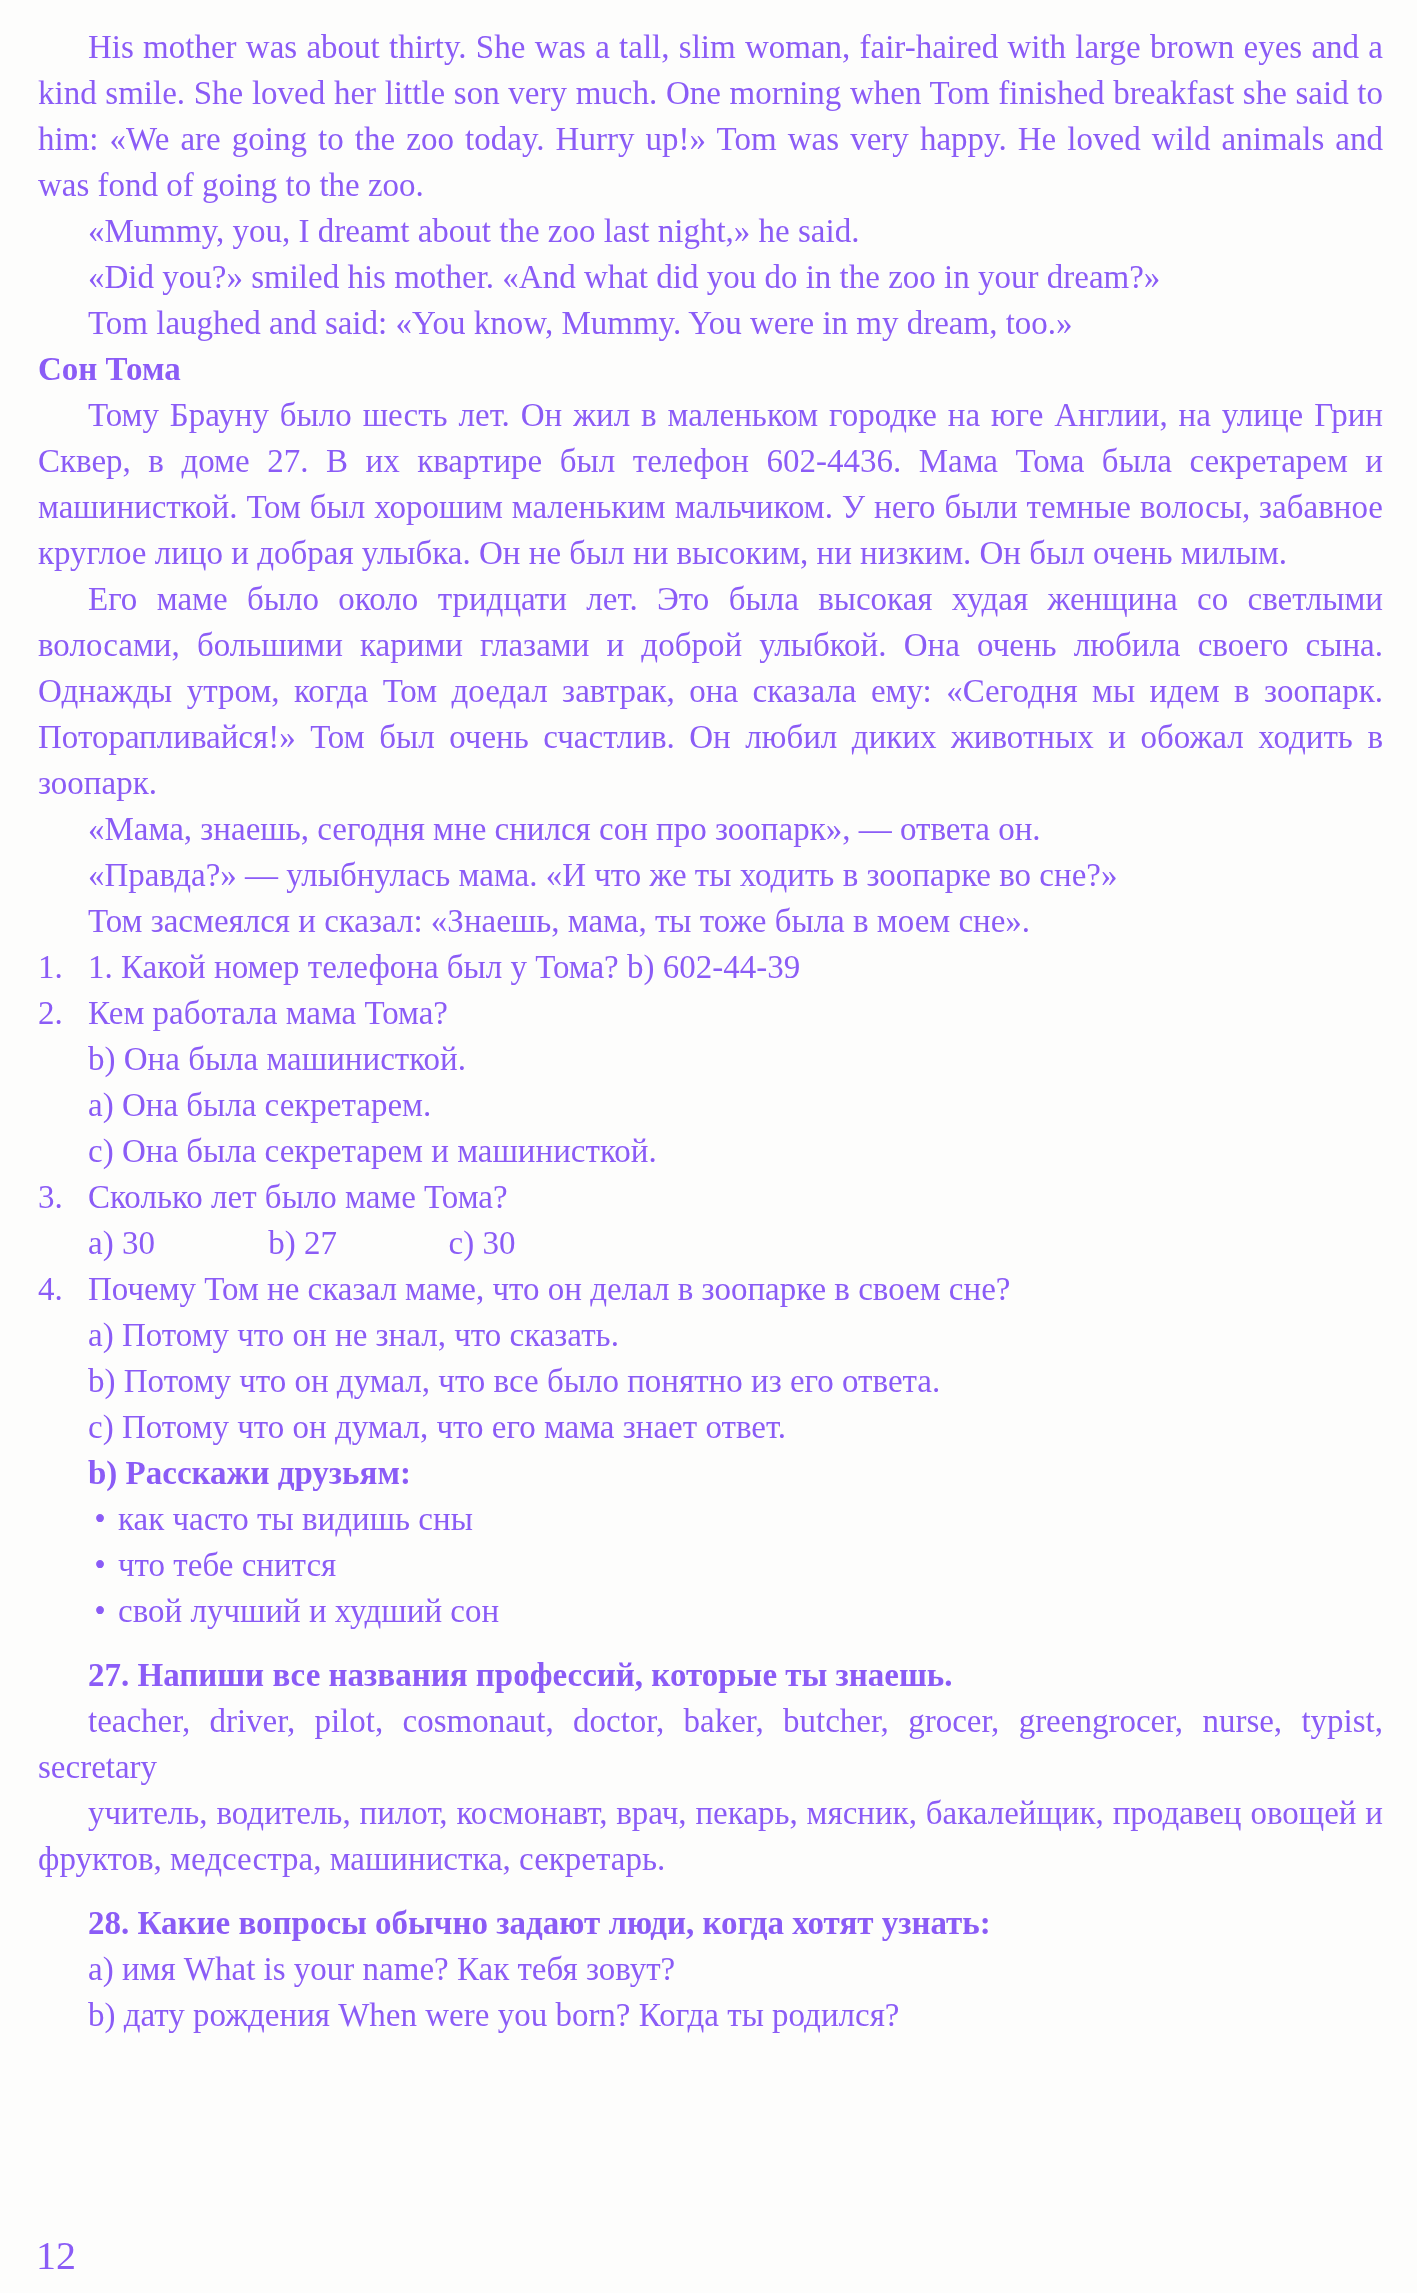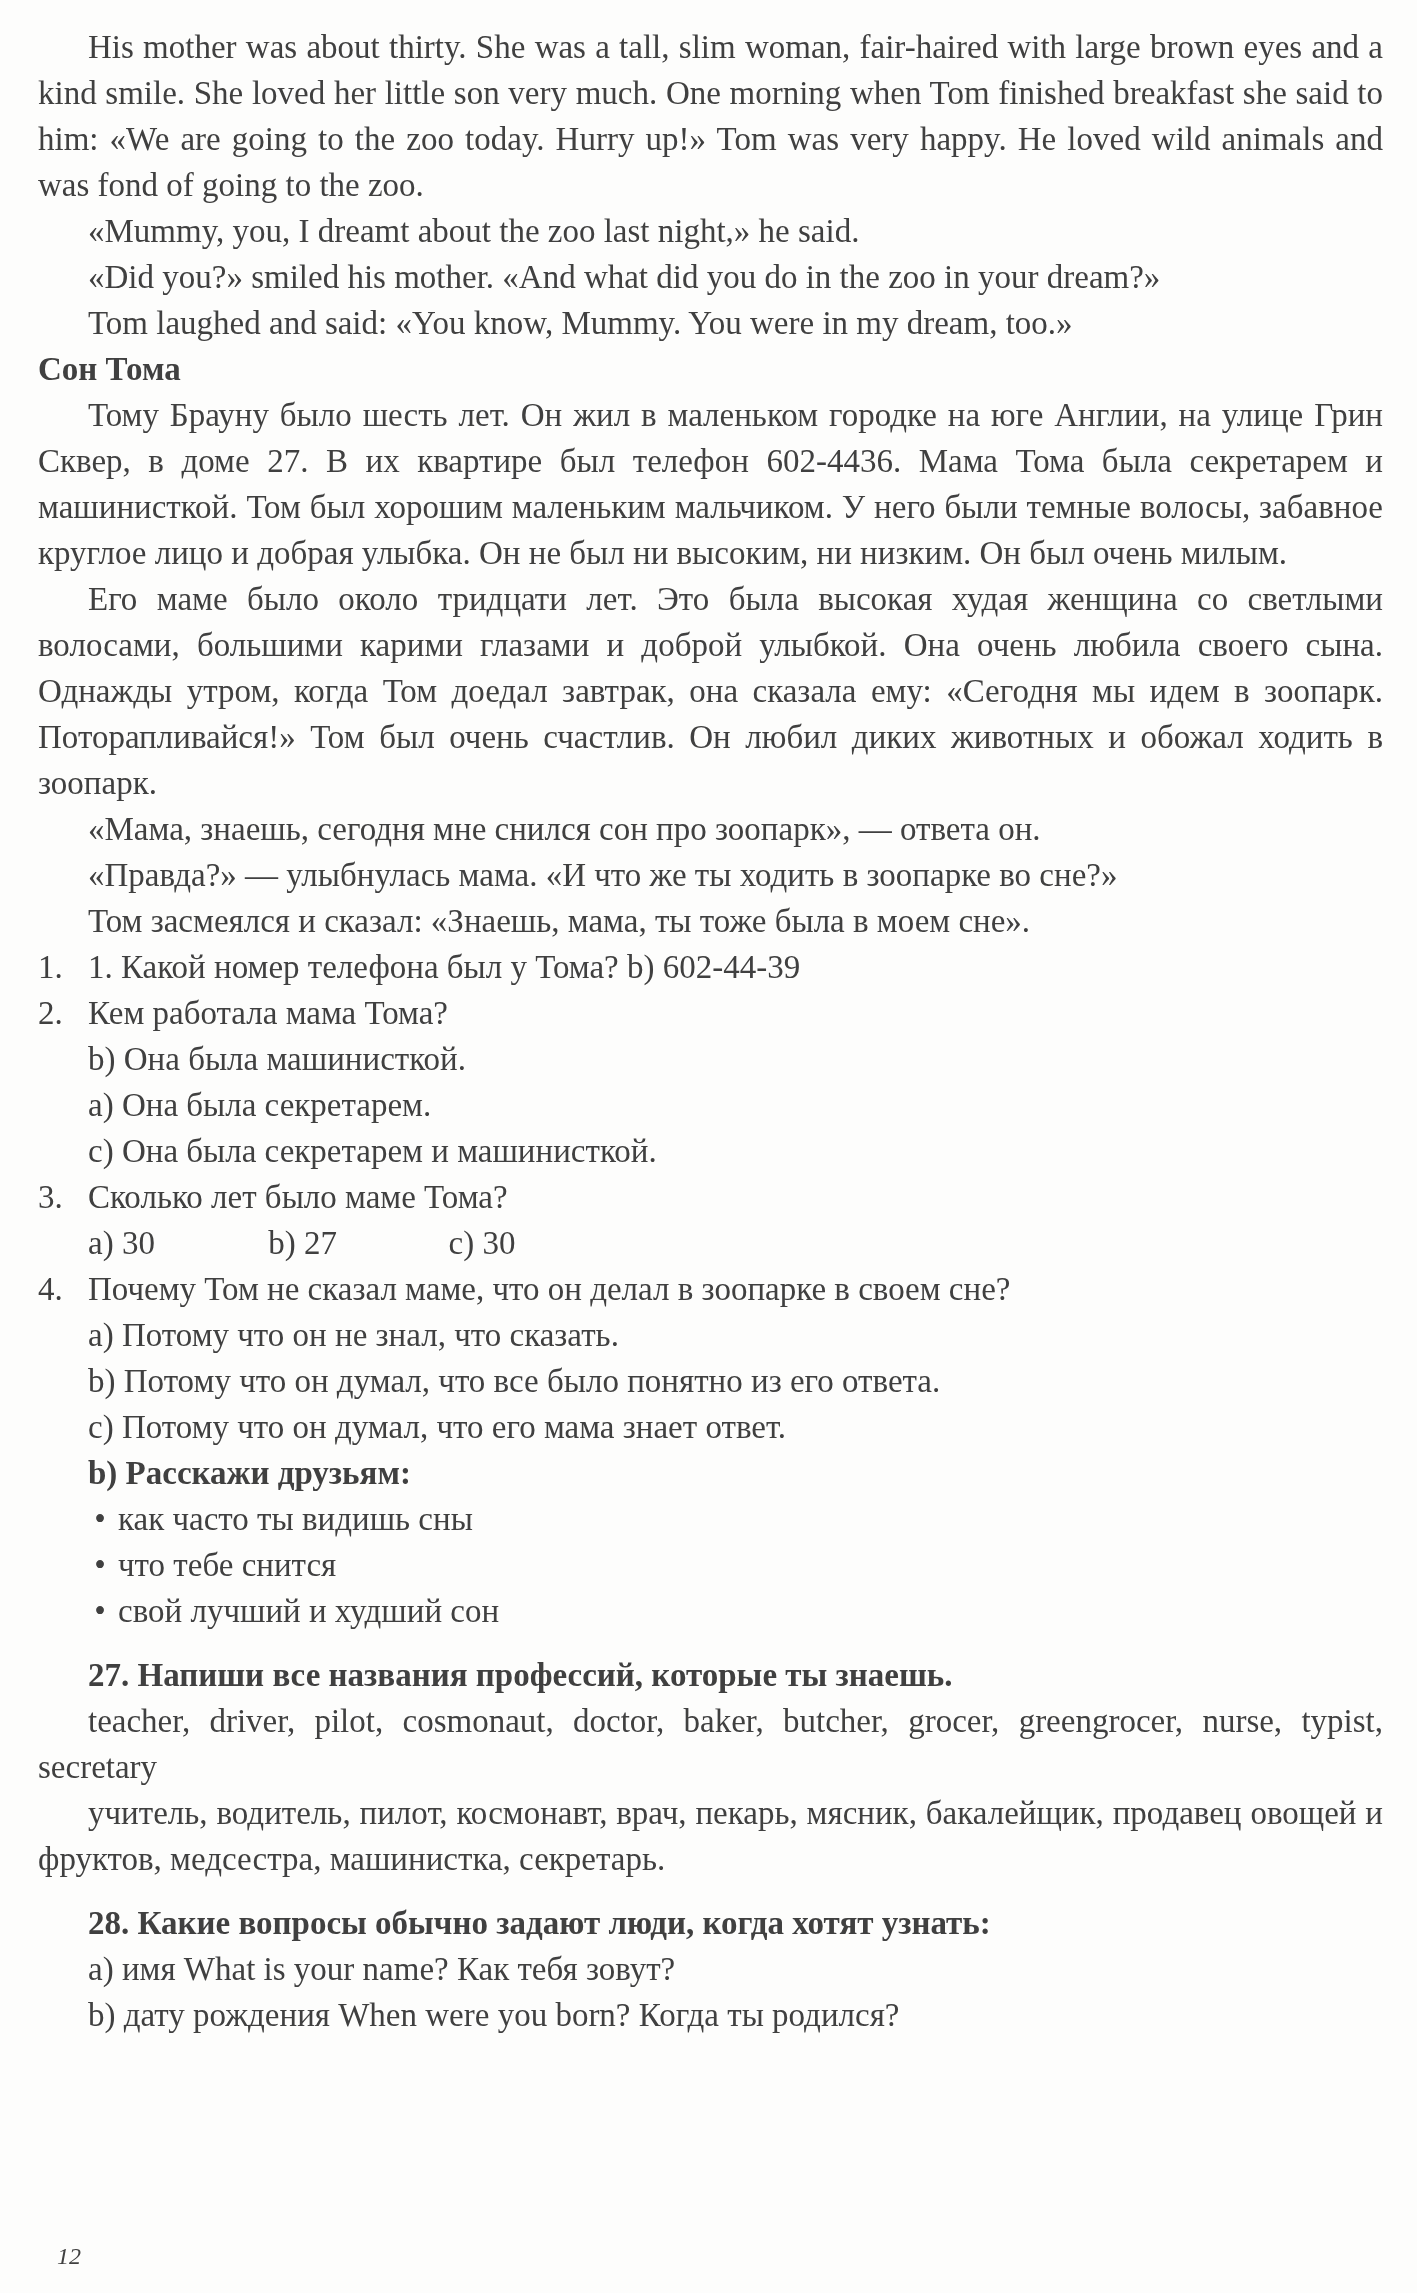--- a/index.html
+++ b/index.html
@@ -5,21 +5,21 @@
   * { margin: 0; padding: 0; box-sizing: border-box; }
   html, body { background: #ffffff; }
   .page {
     width: 1417px;
     height: 2293px;
     background: #fdfdfc;
     position: relative;
     font-family: "Liberation Serif", "DejaVu Serif", serif;
     font-size: 33px;
     line-height: 46px;
-    color: #404040;
+    color: #8b5cf6;
     padding: 24px 34px 0 38px;
     overflow: hidden;
   }
   .para { text-align: justify; }
   .indent { text-indent: 50px; }
   .title { text-align: left; font-weight: bold; }
   .bold { font-weight: bold; }
   .qrow { display: flex; }
   .qnum { width: 50px; flex: 0 0 50px; }
   .qtext { flex: 1; text-align: justify; }
@@ -28,24 +28,23 @@
   .opt-inline .opt-cell { display: inline-block; width: 172px; }
   .opt-inline .opt-cell:last-child { width: auto; }
   .bullets { padding-left: 44px; }
   .bullet-row { display: flex; text-align: center; }
   .bullet-glyph { width: 36px; flex: 0 0 36px; }
   .bullet-glyph::before { content: "•"; }
   .sp-above { margin-top: 18px; }
   .heading-indent { padding-left: 50px; }
   .pageno {
     position: absolute;
-    left: 57px;
+    left: 36px;
     bottom: 14px;
-    font-size: 24px;
-    font-style: italic;
+    font-size: 40px;
   }
 </style>
 </head>
 <body>
 
 <div class="page">
 
   <p class="para indent">His mother was about thirty. She was a tall, slim woman, fair-haired with large brown eyes and a kind smile. She loved her little son very much. One morning when Tom finished breakfast she said to him: «We are going to the zoo today. Hurry up!» Tom was very happy. He loved wild animals and was fond of going to the zoo.</p>
   <p class="para indent">«Mummy, you, I dreamt about the zoo last night,» he said.</p>
   <p class="para indent">«Did you?» smiled his mother. «And what did you do in the zoo in your dream?»</p>

